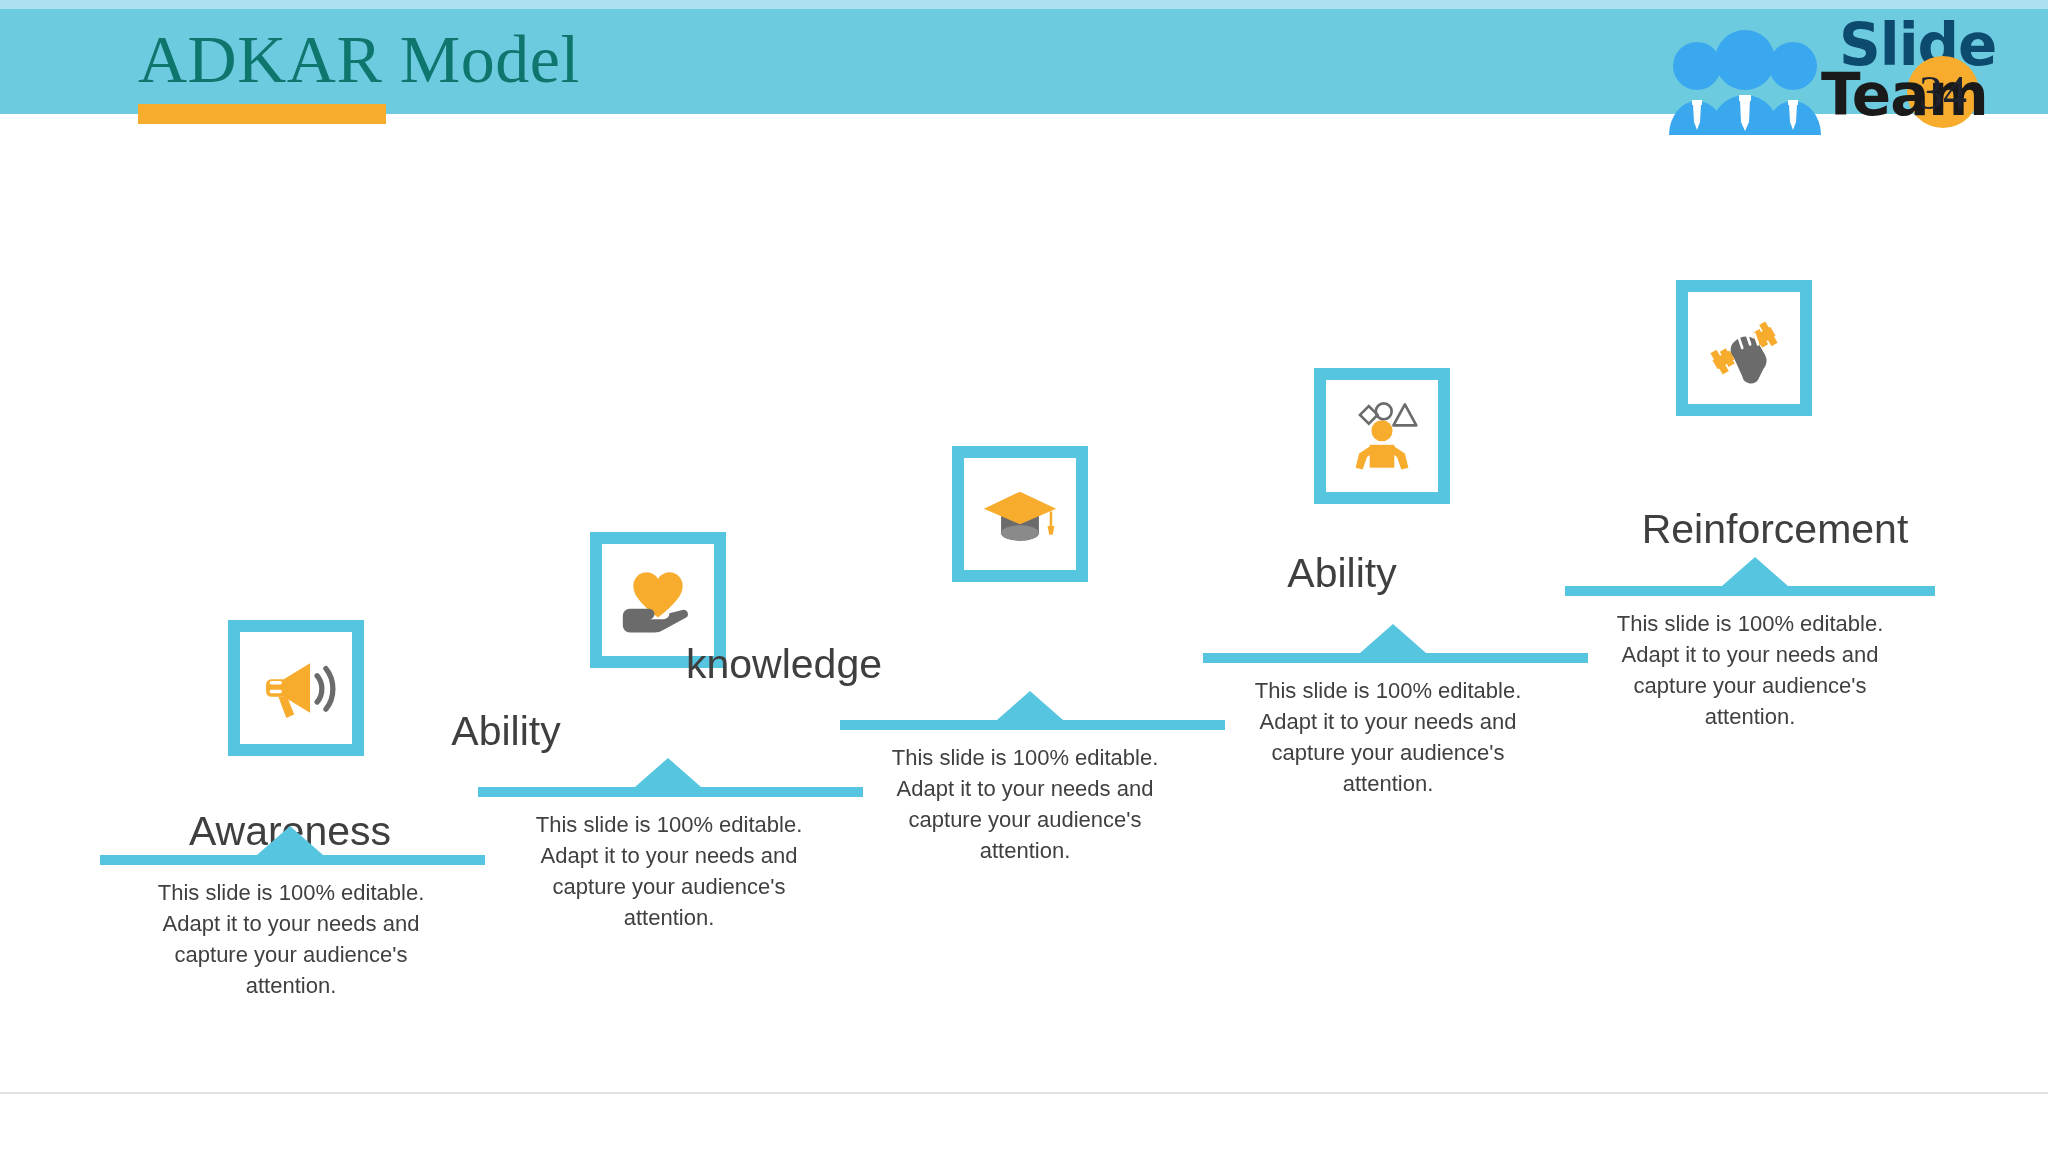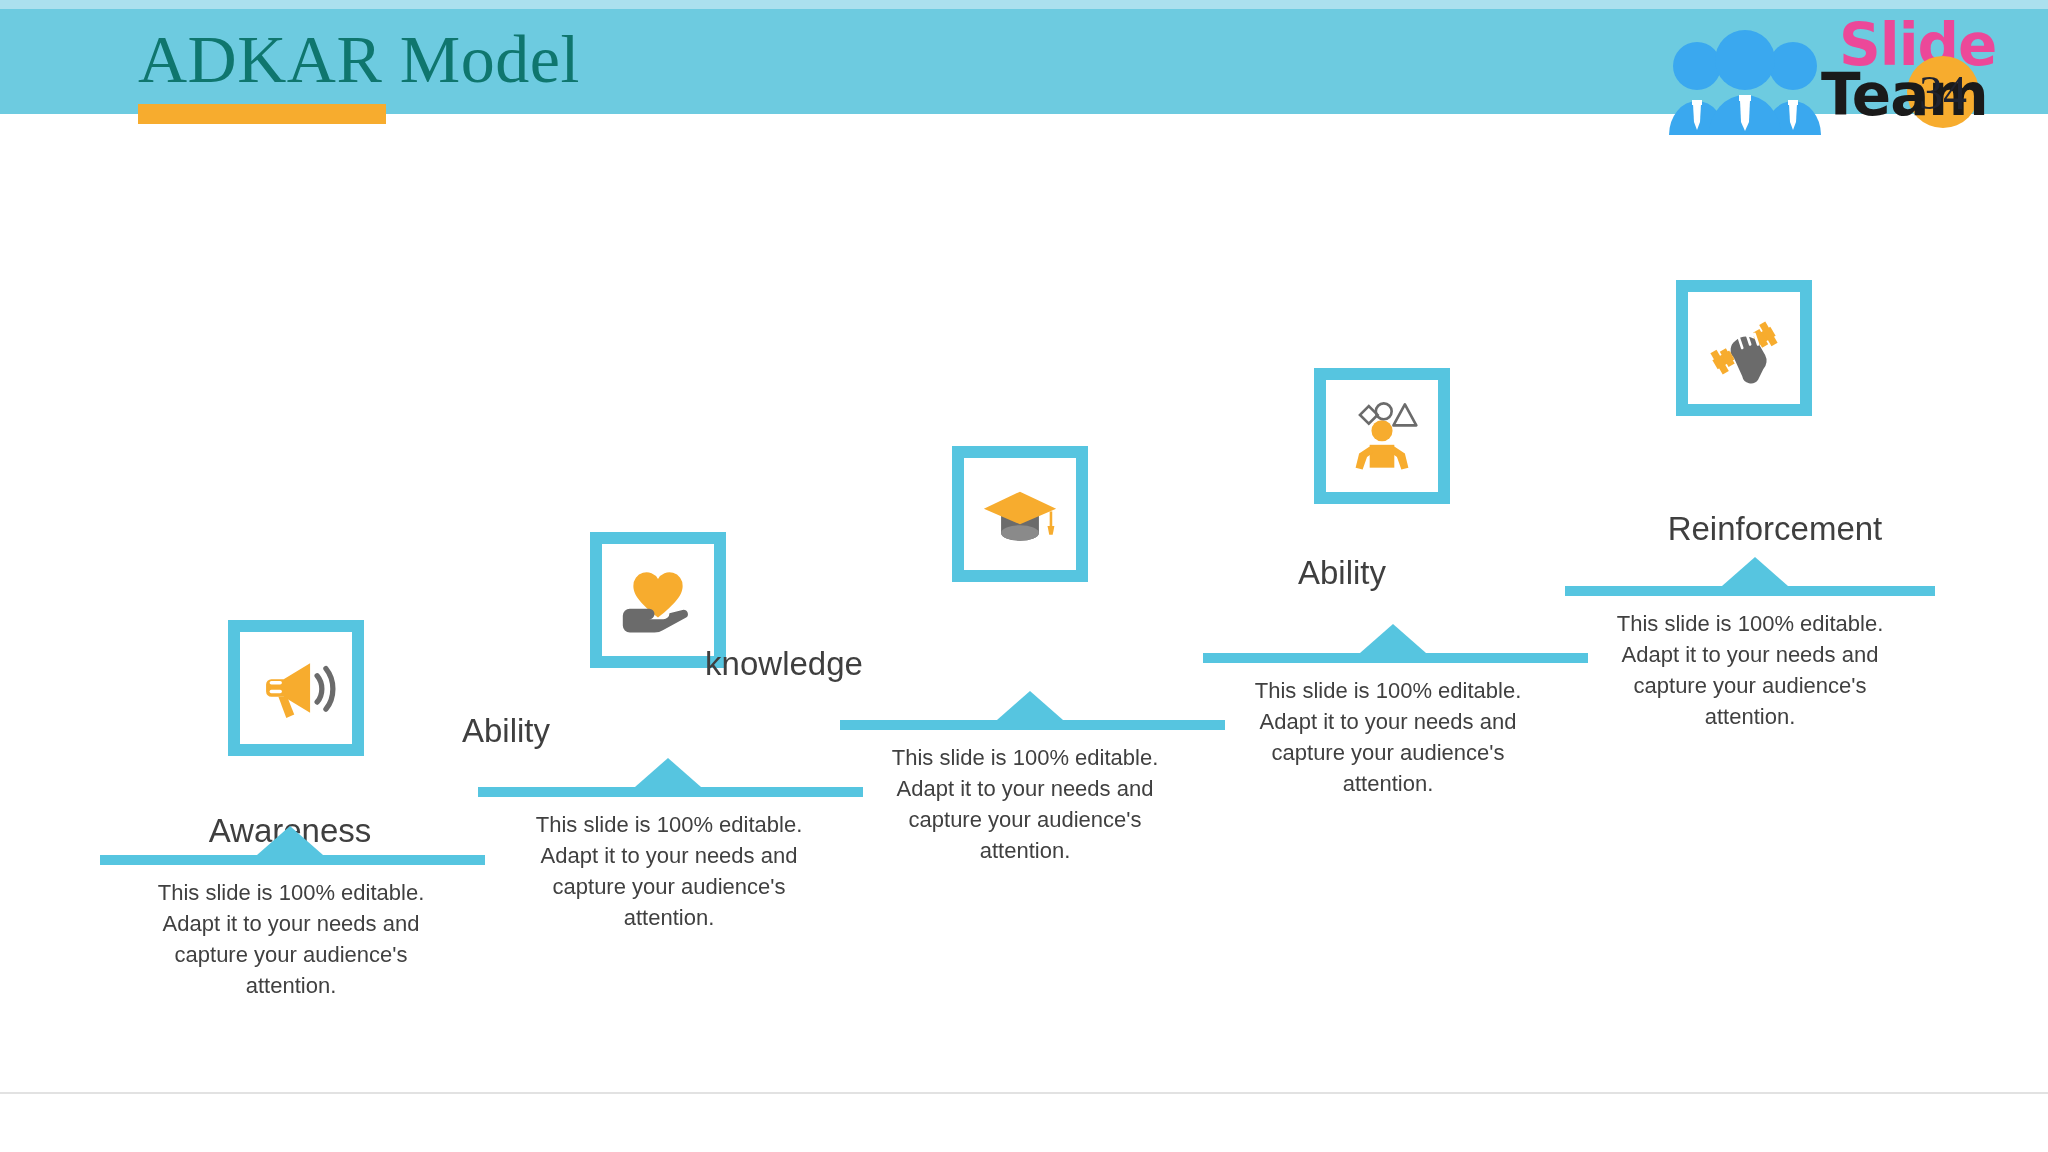--- a/index.html
+++ b/index.html
@@ -38,21 +38,21 @@
   
   .logo{
     position:absolute;left:1665px;top:18px;width:365px;height:125px;
   }
   .logo-people{position:absolute;left:0;top:12px;width:160px;height:105px;}
   .logo-text{
     position:absolute;left:152px;top:-4px;width:220px;height:130px;
   }
   .logo-slide{
     position:absolute;left:22px;top:2px;
-    font-size:58px;font-weight:bold;color:#ec4899;
+    font-size:58px;font-weight:bold;color:#0c4a6e;
     font-family:"DejaVu Sans", sans-serif;
     letter-spacing:-1px;line-height:58px;
   }
   .logo-team{
     position:absolute;left:4px;top:52px;
     font-size:58px;font-weight:bold;color:#1a1a1a;
     font-family:"DejaVu Sans", sans-serif;
     letter-spacing:-1px;line-height:58px;
   }
   .logo-badge{
@@ -75,21 +75,21 @@
     background:#ffffff;
     box-sizing:content-box;
   }
   .icon-inner{
     position:absolute;inset:0;
     display:flex;align-items:center;justify-content:center;
   }
   .step-label{
     position:absolute;
     text-align:center;
-    font-size:33px;
+    font-size:41px;
     color:#3f3f3f;
     white-space:nowrap;
     line-height:38px;
   }
   .bar{
     position:absolute;
     height:10px;
     background:#56c5e0;
   }
   .bar-tri{

